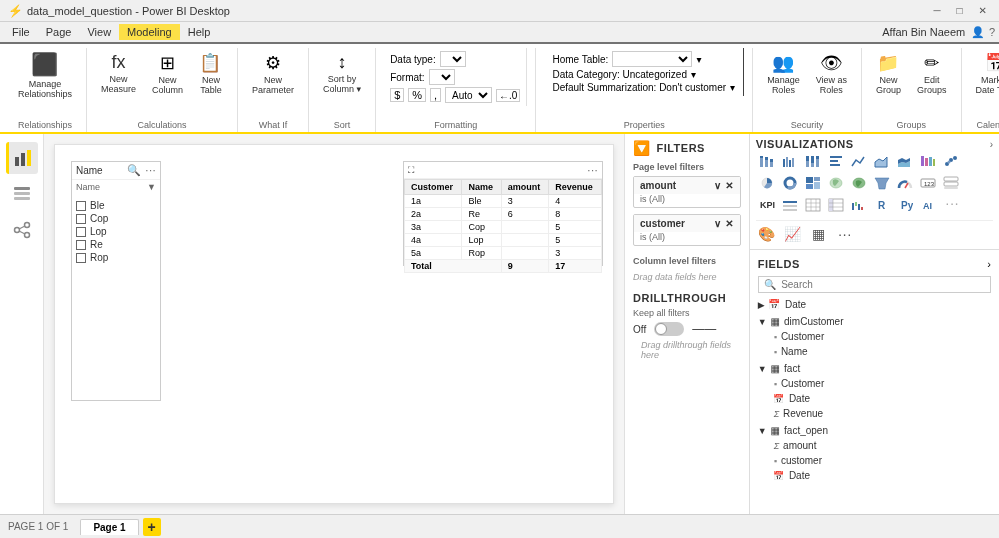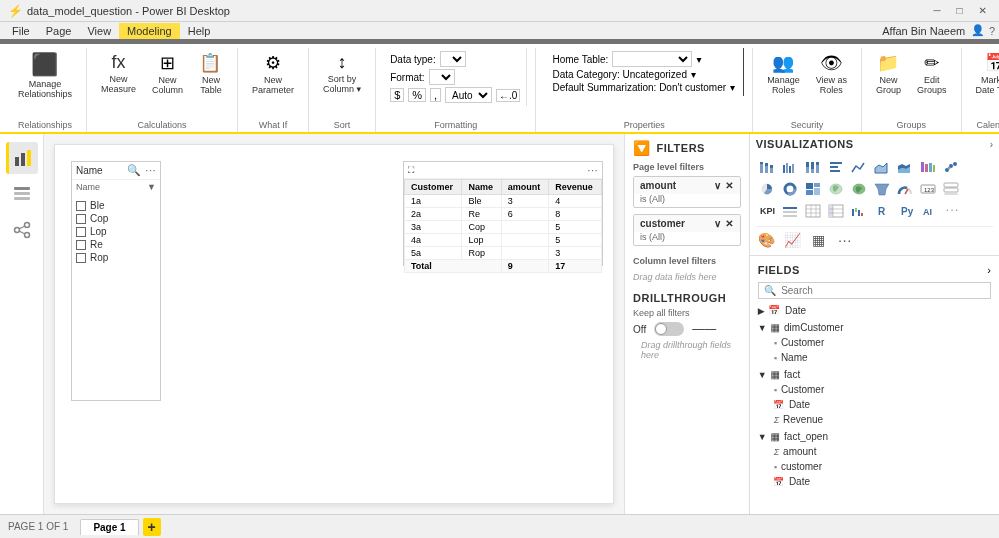--- a/index.html
+++ b/index.html
@@ -19,21 +19,21 @@
     .title-bar-controls { display: flex; gap: 8px; }
     .title-bar-btn { font-size: 10px; color: #555; cursor: pointer; padding: 0 4px; }
 
     
     .menu-bar {
       height: 22px;
       background: #f0f0f0;
       display: flex;
       align-items: center;
       padding: 0 4px;
-      border-bottom: 5px solid #737373;
+      border-bottom: 2px solid #737373;
     }
     .menu-item {
       padding: 2px 8px;
       font-size: 11px;
       color: #333;
       cursor: pointer;
     }
     .menu-item.active { background: #fde047; color: #333; }
 
     
@@ -199,21 +199,20 @@
       align-items: center;
       justify-content: space-between;
       padding: 2px 4px;
       font-size: 10px;
       color: #333;
     }
     .viz-section-header {
       display: flex;
       align-items: center;
       justify-content: space-between;
-      margin-bottom: 6px;
     }
     .viz-section-title { font-size: 11px; font-weight: 700; color: #333; letter-spacing: 0.5px; }
     .viz-chevron { font-size: 10px; color: #666; }
     .viz-icon {
       width: 22px;
       height: 22px;
       display: flex;
       align-items: center;
       justify-content: center;
       cursor: pointer;

